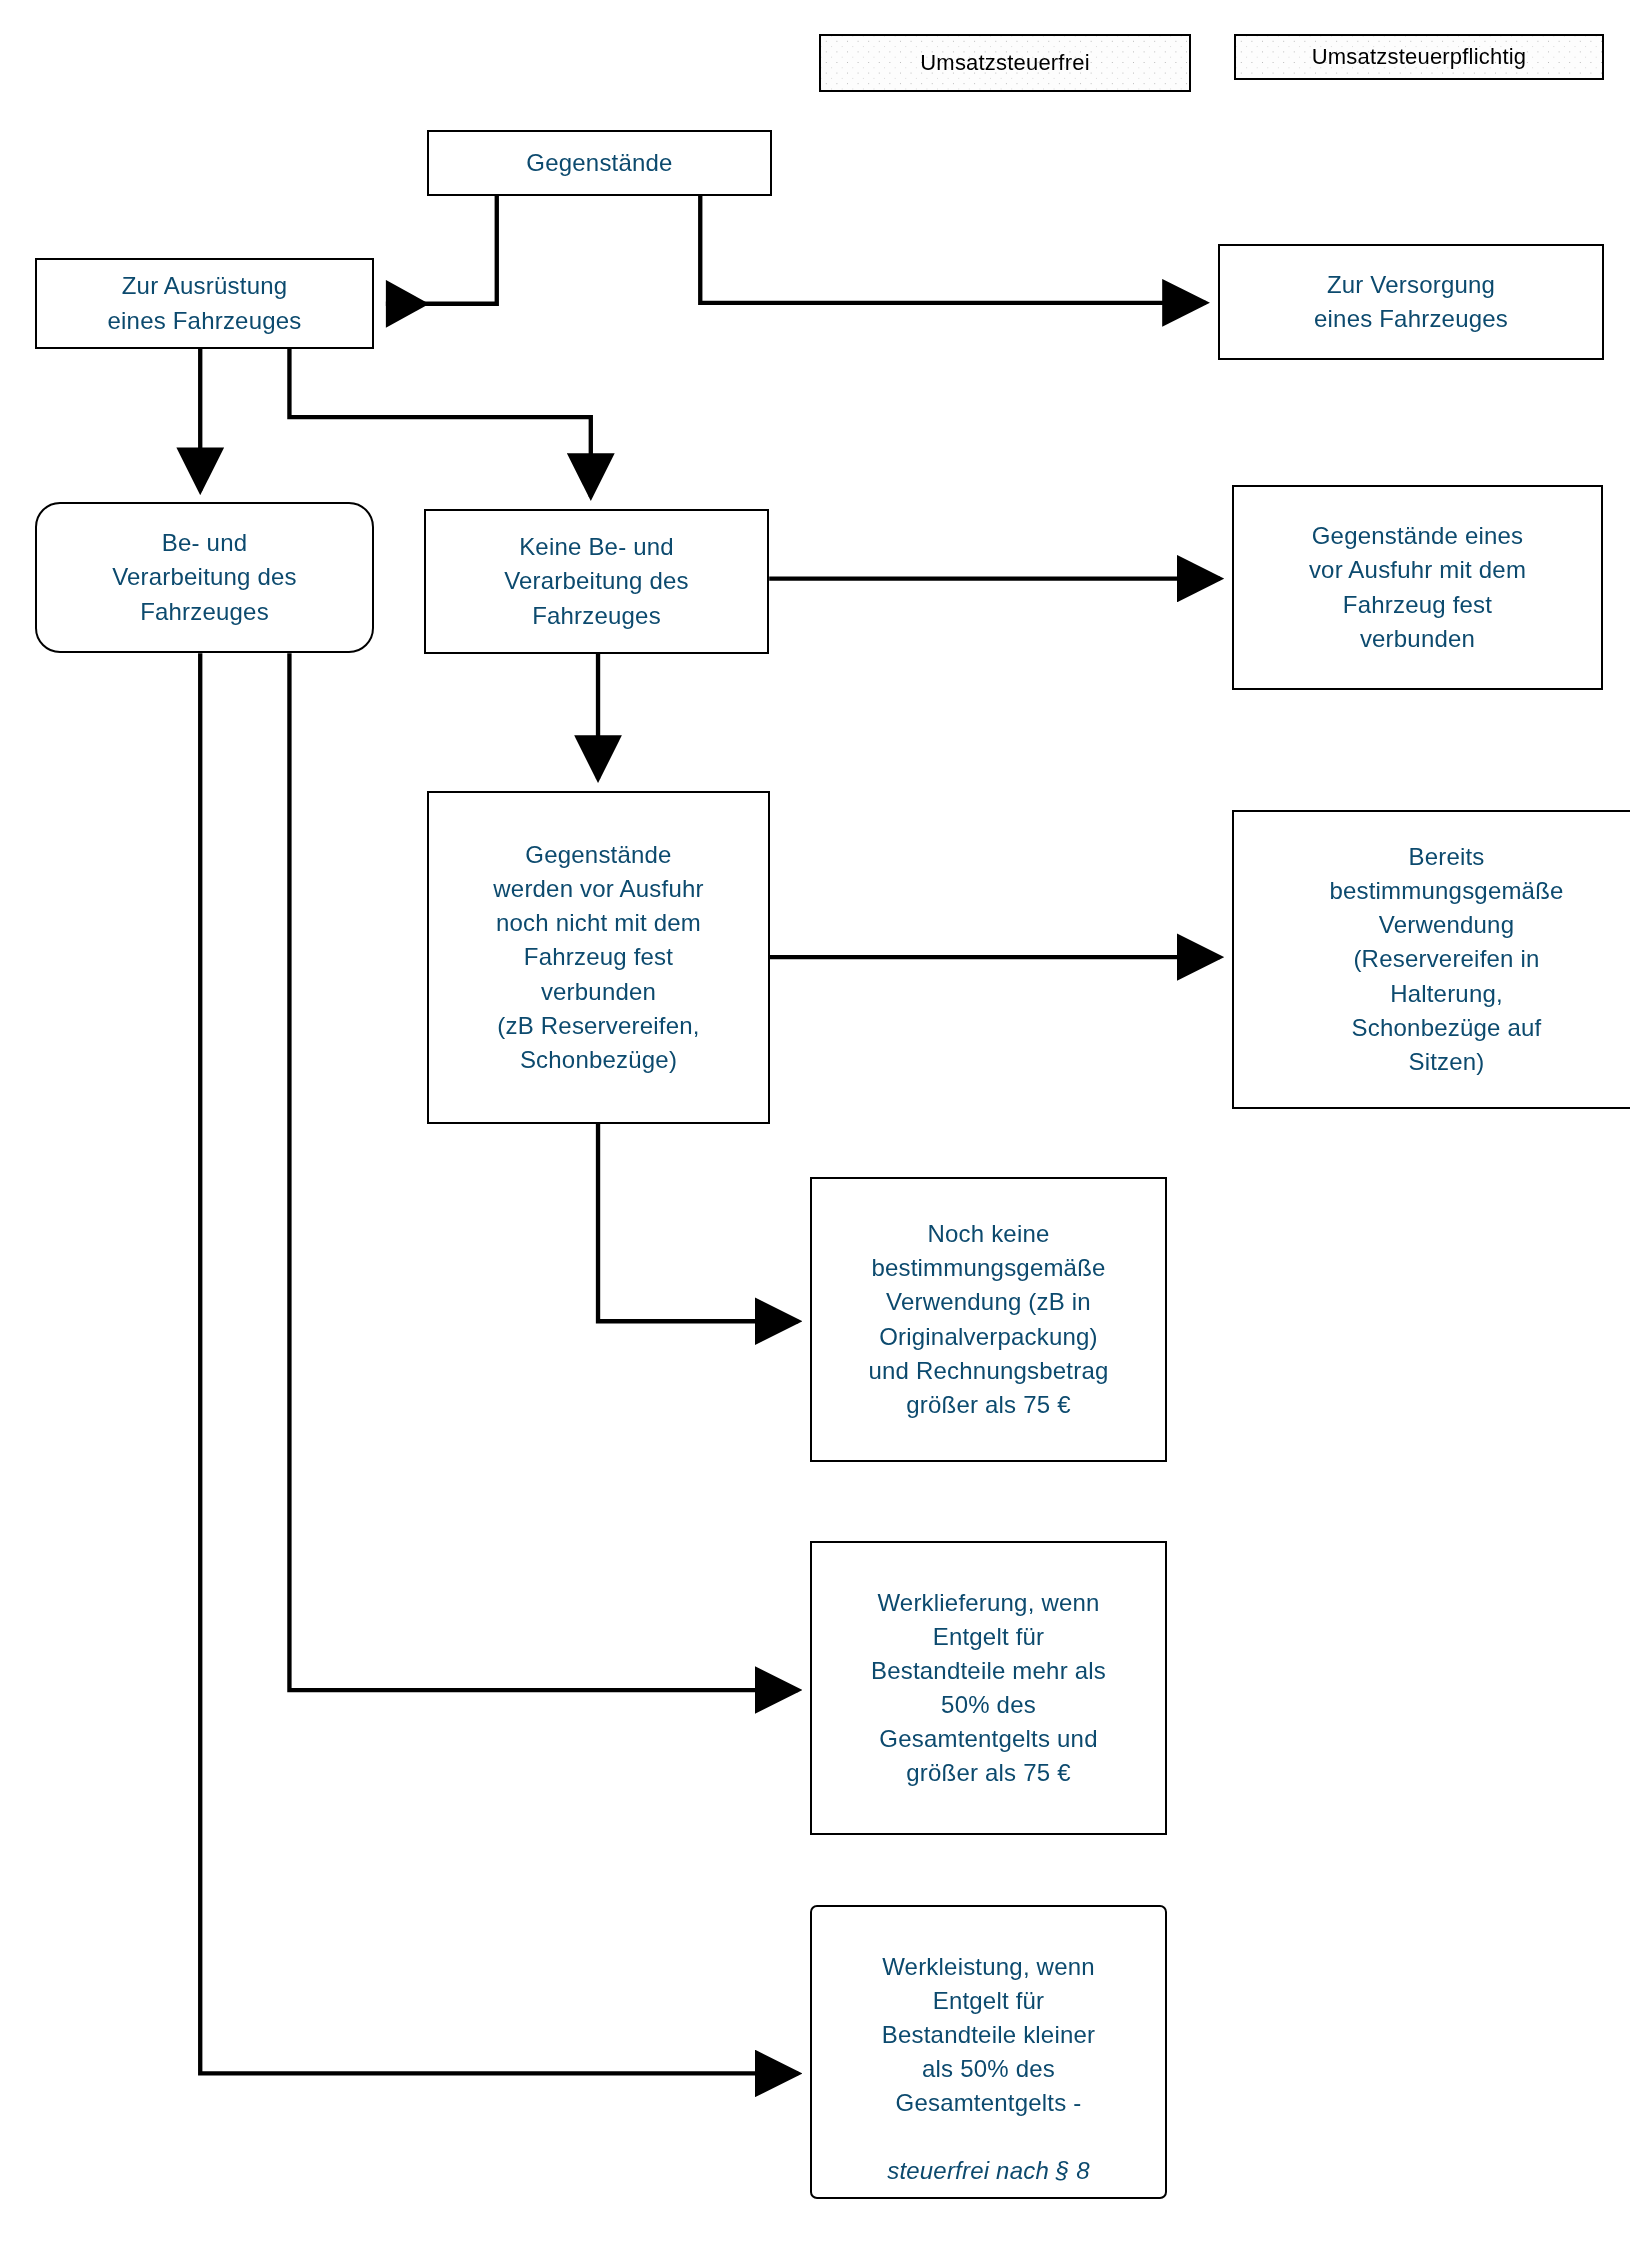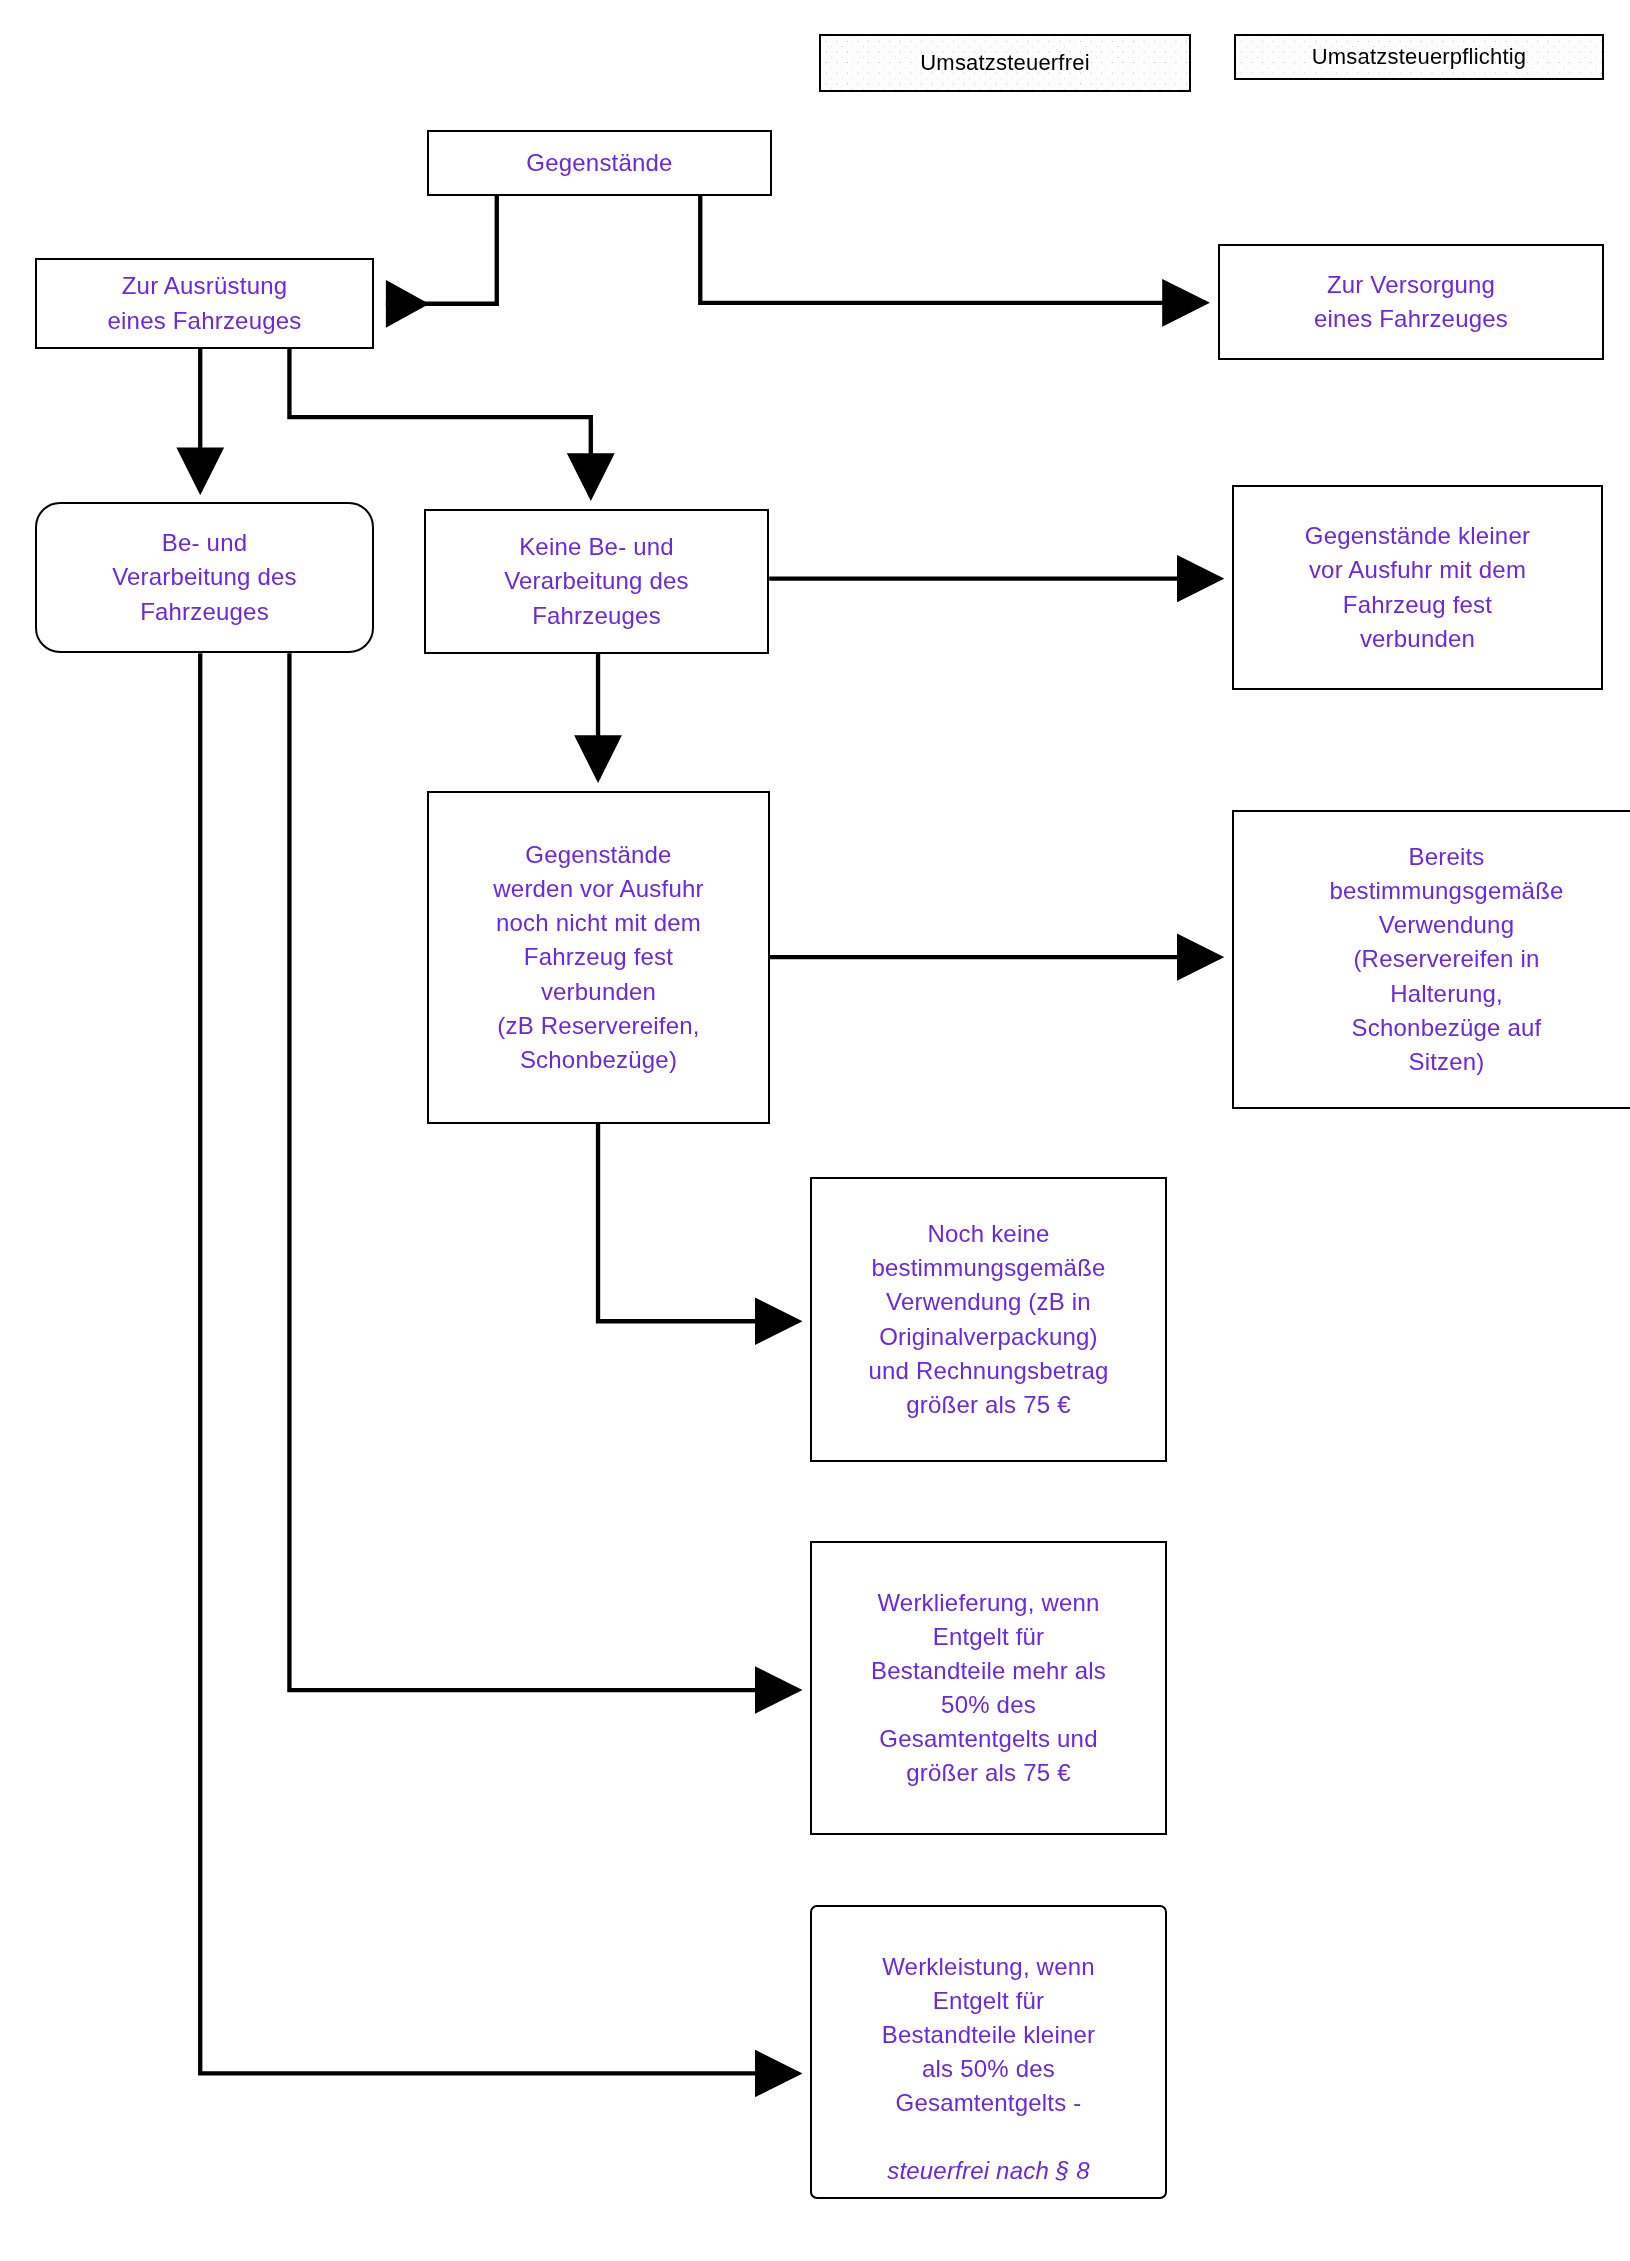--- a/index.html
+++ b/index.html
@@ -17,21 +17,21 @@
   }
   .node {
     position: absolute;
     box-sizing: border-box;
     border: 2.4px solid #000000;
     background: #ffffff;
     display: flex;
     align-items: center;
     justify-content: center;
     text-align: center;
-    color: #6d28d9;
+    color: #0c4a6e;
     font-size: 24px;
     line-height: 1.42;
     letter-spacing: 0.2px;
     padding: 2.9px 4.8px;
   }
   .node .txt { width: 100%; white-space: pre-line; }
   .legend {
     position: absolute;
     box-sizing: border-box;
     border: 2.4px solid #000000;
@@ -129,21 +129,21 @@
 Fahrzeuges</span>
   </div>
 
   <div class="node" style="left:424px; top:509px; width:345px; height:145px;">
     <span class="txt">Keine Be- und
 Verarbeitung des
 Fahrzeuges</span>
   </div>
 
   <div class="node" style="left:1232px; top:485px; width:371px; height:205px;">
-    <span class="txt">Gegenstände kleiner
+    <span class="txt">Gegenstände eines
 vor Ausfuhr mit dem
 Fahrzeug fest
 verbunden</span>
   </div>
 
   <div class="node" style="left:427px; top:791px; width:343px; height:333px;">
     <span class="txt">Gegenstände
 werden vor Ausfuhr
 noch nicht mit dem
 Fahrzeug fest

